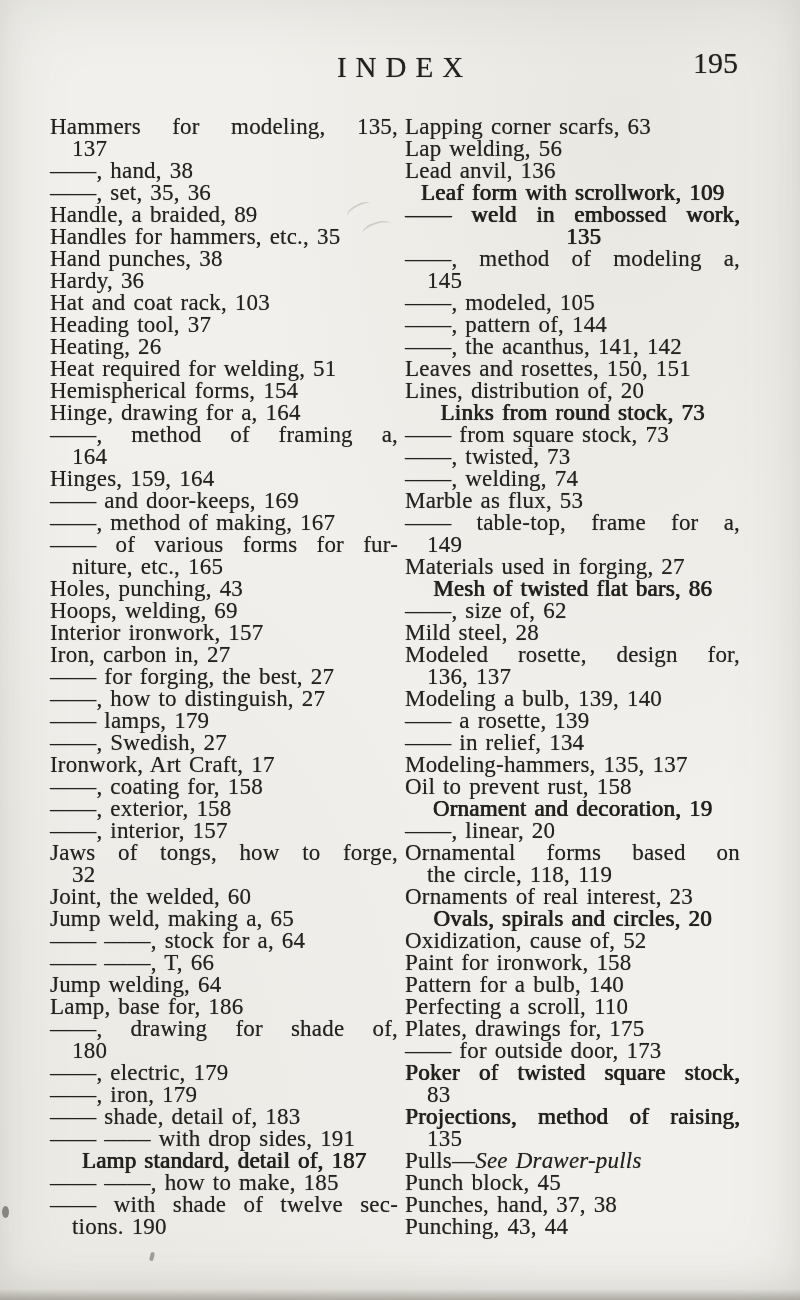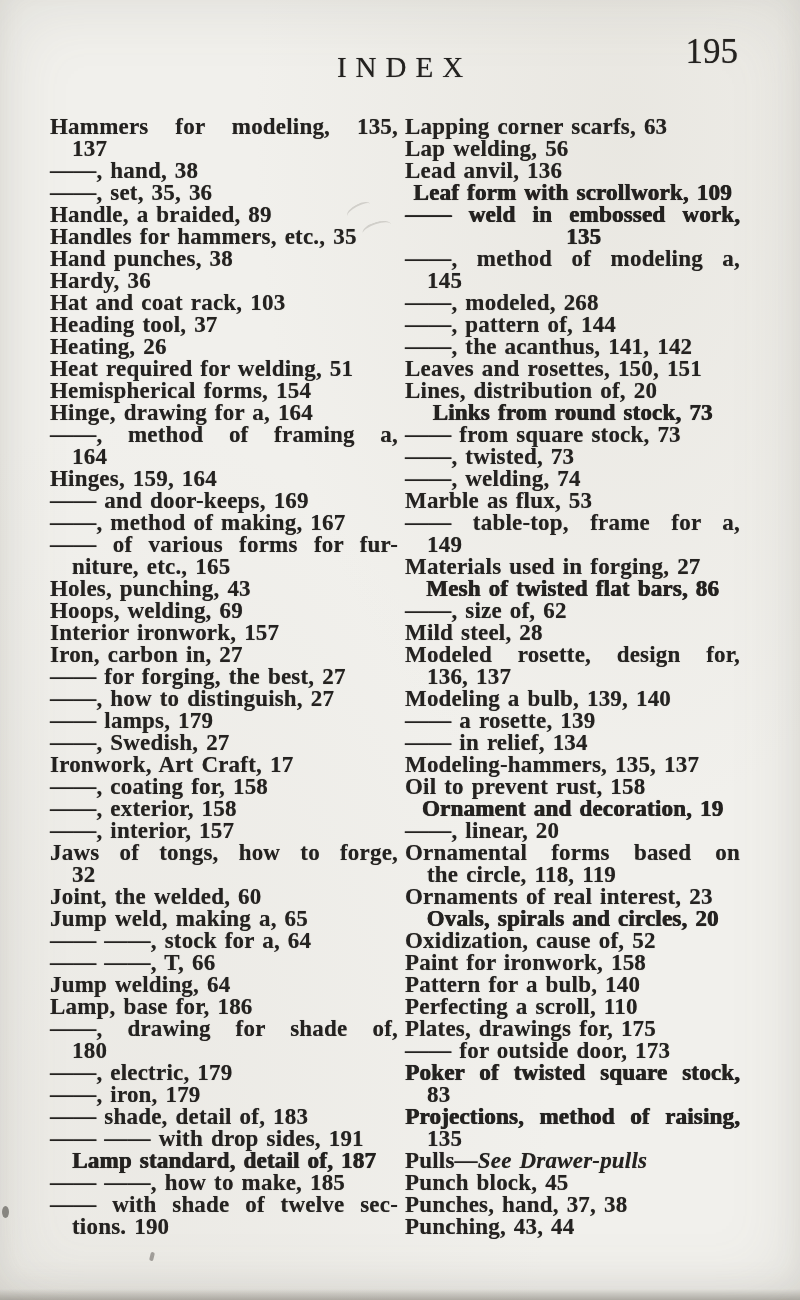--- a/index.html
+++ b/index.html
@@ -21,24 +21,24 @@
   .pencil-mark i{position:absolute;display:block;border-top:2px solid rgba(118,115,108,.55);border-radius:50%;}
   .pencil-mark i:nth-child(1){left:6px;top:6px;width:26px;height:10px;transform:rotate(-28deg);}
   .pencil-mark i:nth-child(2){left:22px;top:24px;width:30px;height:12px;transform:rotate(-18deg);}
   .small-mark{position:absolute;left:150px;top:1252px;width:4px;height:9px;
     background:#55524d;border-radius:2px;transform:rotate(14deg);opacity:.5;}
 
   .header{position:relative;padding-top:47px;height:33px;}
   .title{display:block;text-align:center;font-size:29px;line-height:32px;
     letter-spacing:9px;text-indent:9px;font-weight:normal;margin:4px;
     text-shadow:0 0 .8px rgba(35,33,30,.6);}
-  .page-number{position:absolute;top:36px;right:62px;font-size:35px;line-height:32px;
+  .page-number{position:absolute;top:47px;right:62px;font-size:30px;line-height:32px;
     text-shadow:0 0 .8px rgba(35,33,30,.6);text-align:right;}
 
-  .columns{display:flex;padding-left:50px;padding-right:15px;margin-top:36px;font-weight:bold;}
+  .columns{display:flex;padding-left:50px;padding-right:15px;margin-top:36px;}
   .col{font-size:23px;line-height:22px;}
   .col-left{width:348px;margin-right:7px;flex:none;}
   .col-right{width:335px;flex:none;}
   .line{min-height:22px;letter-spacing:.2px;word-spacing:2px;
     text-shadow:0 0 .7px rgba(42,40,36,.55);}
   .line.indent{padding-left:22px;}
   .line.justify{text-align:justify;text-align-last:justify;}
   .line.bold{text-shadow:.7px 0 0 currentColor, 0 0 .8px rgba(30,28,25,.6);text-align:center;}
   .italic{font-style:italic;}
 </style>
@@ -107,21 +107,21 @@
       </div>
     <div class="col col-right" id="col-right">
         <div class="line"><span>Lapping corner scarfs, 63</span></div>
         <div class="line"><span>Lap welding, 56</span></div>
         <div class="line"><span>Lead anvil, 136</span></div>
         <div class="line bold"><span>Leaf form with scrollwork, 109</span></div>
         <div class="line justify bold"><span>—— weld in embossed work,</span></div>
         <div class="line indent bold"><span>135</span></div>
         <div class="line justify"><span>——, method of modeling a,</span></div>
         <div class="line indent"><span>145</span></div>
-        <div class="line"><span>——, modeled, 268</span></div>
+        <div class="line"><span>——, modeled, 105</span></div>
         <div class="line"><span>——, pattern of, 144</span></div>
         <div class="line"><span>——, the acanthus, 141, 142</span></div>
         <div class="line"><span>Leaves and rosettes, 150, 151</span></div>
         <div class="line"><span>Lines, distribution of, 20</span></div>
         <div class="line bold"><span>Links from round stock, 73</span></div>
         <div class="line"><span>—— from square stock, 73</span></div>
         <div class="line"><span>——, twisted, 73</span></div>
         <div class="line"><span>——, welding, 74</span></div>
         <div class="line"><span>Marble as flux, 53</span></div>
         <div class="line justify"><span>—— table-top, frame for a,</span></div>

